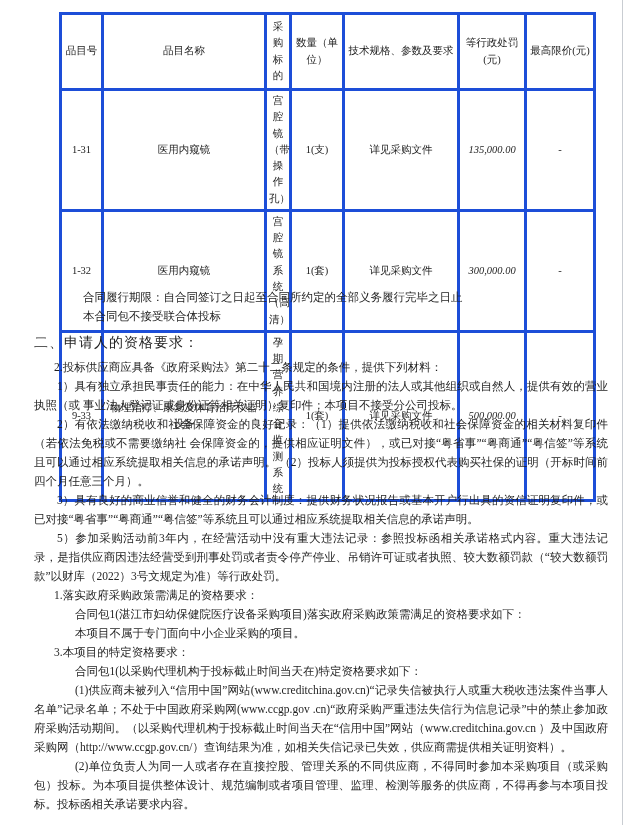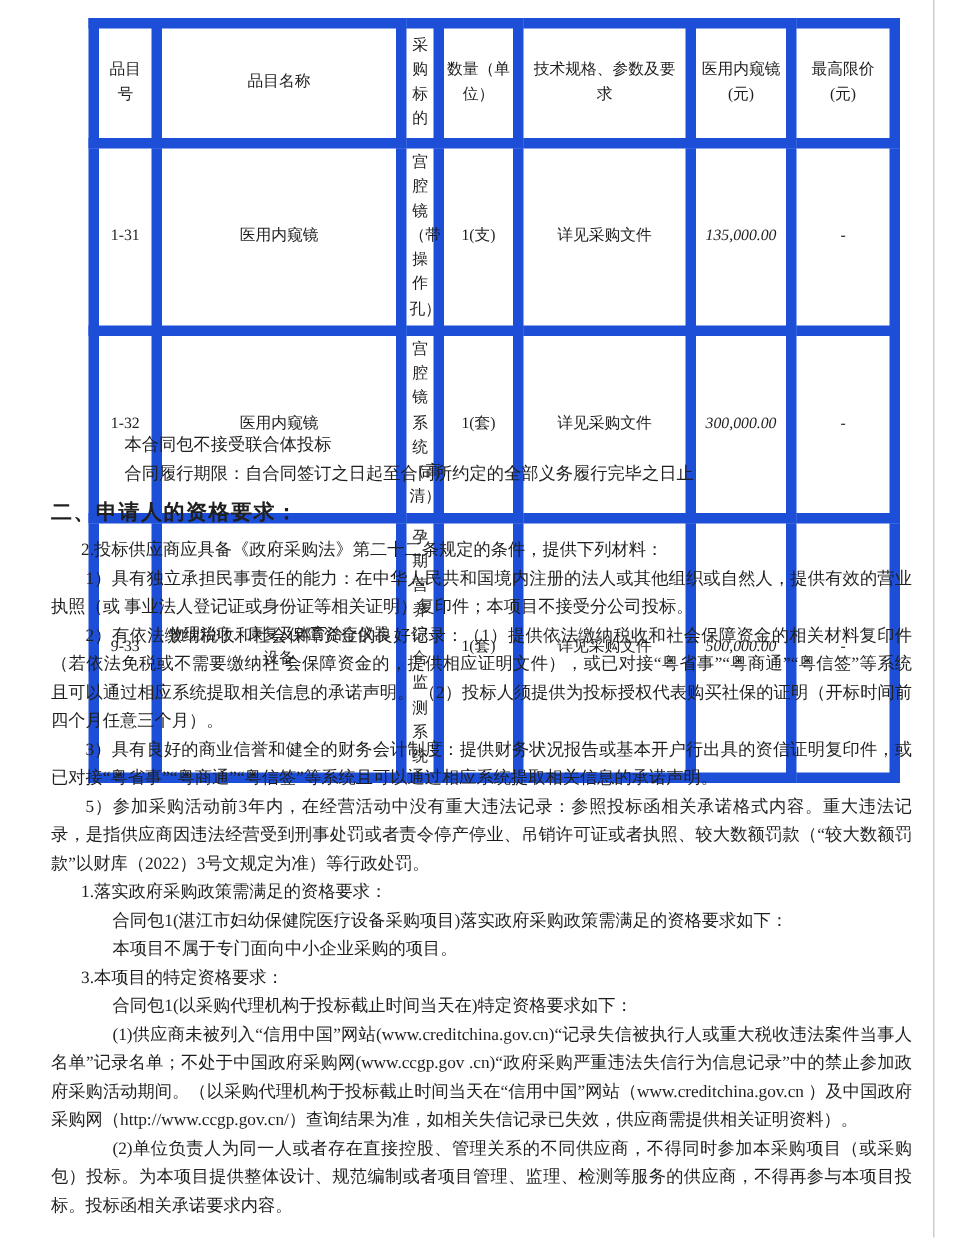--- a/index.html
+++ b/index.html
@@ -12,21 +12,21 @@
     position:absolute;top:0;right:12px;width:1px;height:825px;
     background:#c9cdd2;
   }
   
   .tbl-wrap{position:absolute;left:59px;top:12px;width:535px;}
   table.proc{
     border-collapse:collapse;table-layout:fixed;width:534px;
     font-size:10.5px;line-height:1.55;color:#1d1d1d;
   }
   table.proc td,table.proc th{
-    border:7px solid #1d4ed8;text-align:center;vertical-align:middle;
+    border:3px solid #1d4ed8;text-align:center;vertical-align:middle;
     font-weight:normal;padding:2px 2px;word-break:break-all;
   }
   table.proc th{padding:4px 2px;}
   th.col-target{padding:4px 6px;}
   td.num{text-align:right;padding-right:7px;font-style:italic;}
   td.max{text-align:right;padding-right:11px;}
   .h-head{height:48px;}
   .h-r1{height:72px;}
   .h-r2{height:62px;}
   .h-r3{height:64px;}
@@ -34,21 +34,21 @@
   .doc{
     position:absolute;left:34px;top:288px;width:574px;
     font-size:11.5px;line-height:19px;text-align:justify;
   }
   .doc p{margin:0;}
   .ind-49{text-indent:49px;}
   .ind-41{text-indent:41px;}
   .ind-23{text-indent:23px;}
   .ind-20{text-indent:20px;}
   .sec-heading{
-    font-size:14px;font-weight:bold;line-height:20px;
+    font-size:14px;font-weight:normal;line-height:20px;
     margin:7px 0 5px 0 !important;letter-spacing:1px;
   }
 </style>
 </head>
 <body>
 
 <div class="page-edge"></div>
 
 <div class="tbl-wrap">
   <table class="proc">
@@ -61,21 +61,21 @@
         <col style="width:67px">
         <col style="width:69px">
     </colgroup>
     <tbody>
         <tr class="h-head">
       <th>品目号</th>
       <th>品目名称</th>
       <th class="col-target">采购标的</th>
       <th>数量（单位）</th>
       <th>技术规格、参数及要求</th>
-      <th>医用内窥镜(元)</th>
+      <th>等行政处罚(元)</th>
       <th>最高限价(元)</th>
     </tr>
     <tr class="h-r1">
       <td>1-31</td>
       <td>医用内窥镜</td>
       <td>宫腔镜（带操作孔）</td>
       <td>1(支)</td>
       <td>详见采购文件</td>
       <td class="num">135,000.00</td>
       <td class="max">-</td>
@@ -96,22 +96,22 @@
       <td>1(套)</td>
       <td>详见采购文件</td>
       <td class="num">500,000.00</td>
       <td class="max">-</td>
     </tr>
   </tbody>
     </table>
 </div>
 
 <div class="doc">
+  <p class="ind-49">合同履行期限：自合同签订之日起至合同所约定的全部义务履行完毕之日止</p>
   <p class="ind-49">本合同包不接受联合体投标</p>
-  <p class="ind-49">合同履行期限：自合同签订之日起至合同所约定的全部义务履行完毕之日止</p>
   <p class="sec-heading">二、申请人的资格要求：</p>
   <p class="ind-20">2.投标供应商应具备《政府采购法》第二十二条规定的条件，提供下列材料：</p>
   <p class="ind-23">1）具有独立承担民事责任的能力：在中华人民共和国境内注册的法人或其他组织或自然人，提供有效的营业执照（或 事业法人登记证或身份证等相关证明）复印件；本项目不接受分公司投标。</p>
   <p class="ind-23">2）有依法缴纳税收和社会保障资金的良好记录：（1）提供依法缴纳税收和社会保障资金的相关材料复印件（若依法免税或不需要缴纳社 会保障资金的，提供相应证明文件），或已对接“粤省事”“粤商通”“粤信签”等系统 且可以通过相应系统提取相关信息的承诺声明。 （2）投标人须提供为投标授权代表购买社保的证明（开标时间前四个月任意三个月）。</p>
   <p class="ind-23">3）具有良好的商业信誉和健全的财务会计制度：提供财务状况报告或基本开户行出具的资信证明复印件，或已对接“粤省事”“粤商通”“粤信签”等系统且可以通过相应系统提取相关信息的承诺声明。</p>
   <p class="ind-23">5）参加采购活动前3年内，在经营活动中没有重大违法记录：参照投标函相关承诺格式内容。重大违法记录，是指供应商因违法经营受到刑事处罚或者责令停产停业、吊销许可证或者执照、较大数额罚款（“较大数额罚款”以财库（2022）3号文规定为准）等行政处罚。</p>
   <p class="ind-20">1.落实政府采购政策需满足的资格要求：</p>
   <p class="ind-41">合同包1(湛江市妇幼保健院医疗设备采购项目)落实政府采购政策需满足的资格要求如下：</p>
   <p class="ind-41">本项目不属于专门面向中小企业采购的项目。</p>
   <p class="ind-20">3.本项目的特定资格要求：</p>

